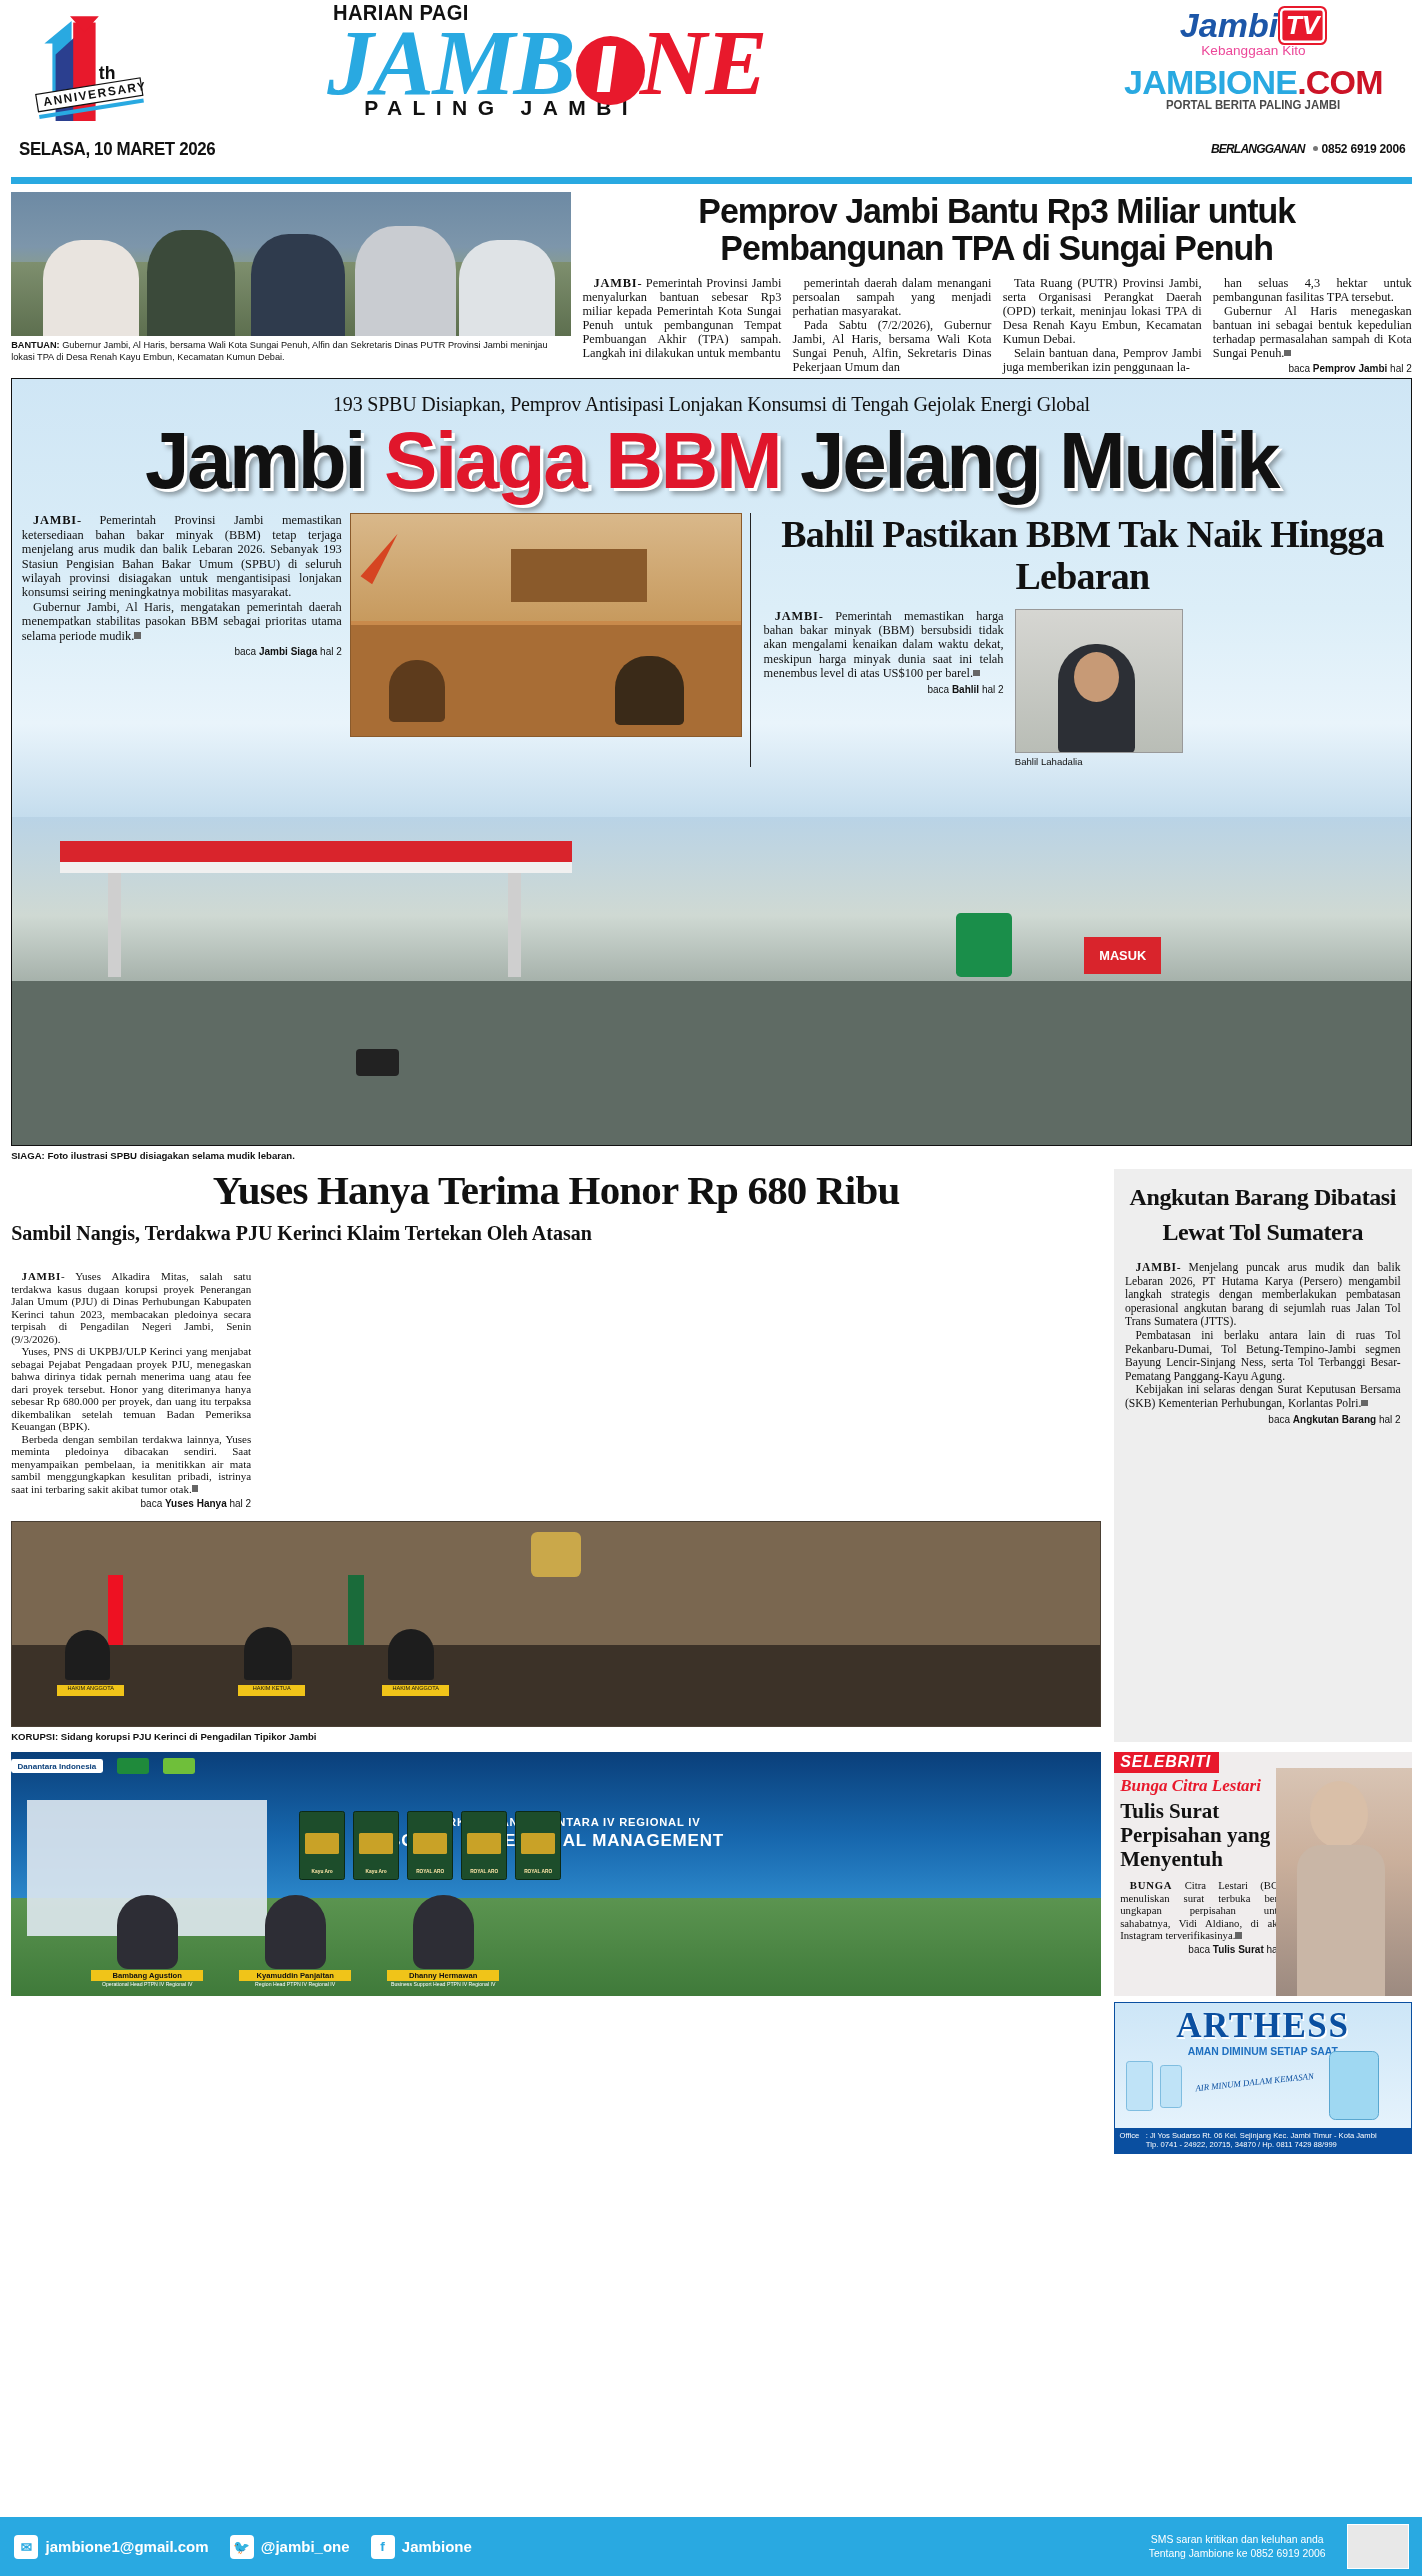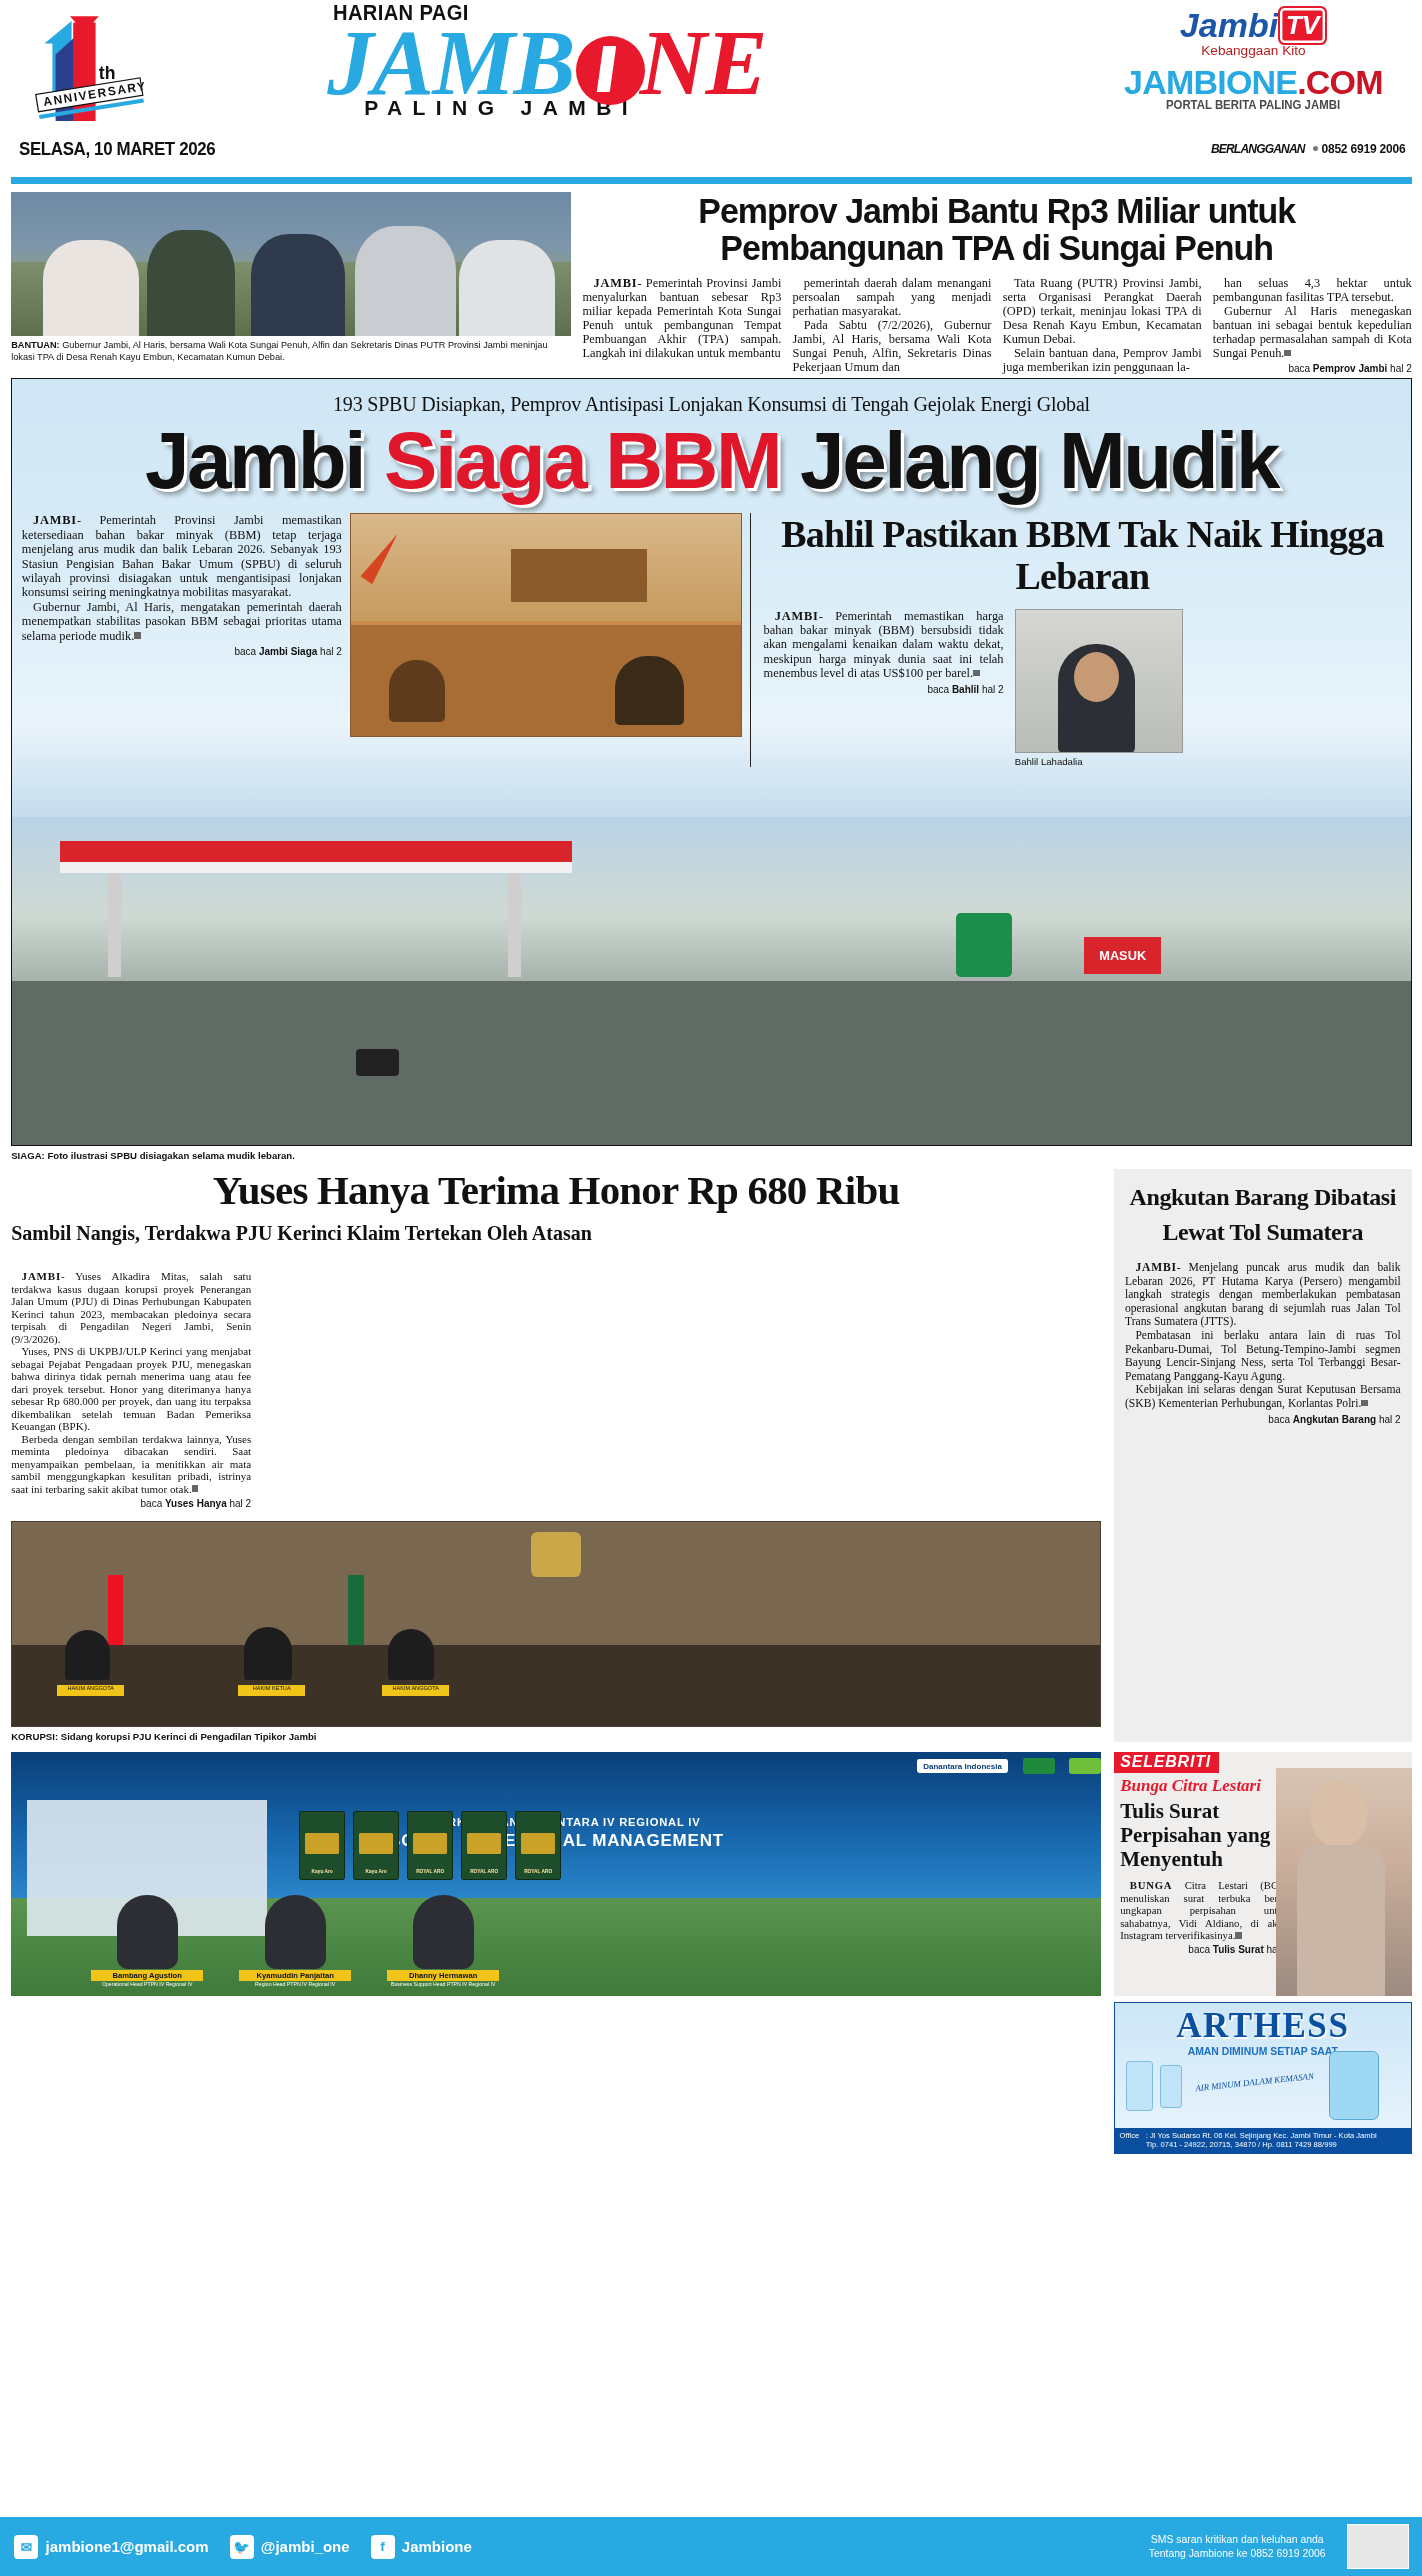--- a/index.html
+++ b/index.html
@@ -50,21 +50,21 @@
     margin-left:157px; margin-top:-8px;
   }
   .rightlogos { position:absolute; right:6.4px; top:6.4px; width:304px; text-align:center; }
   .jambitv { font-family:"Liberation Sans", sans-serif; font-weight:bold; font-size:34px;
              color:#1c56a8; font-style:italic; line-height:35px;}
   .jambitv .tvbox{
     display:inline-block; background:#e8192c; color:#fff; border:2.4px solid #e8192c;
     border-radius:6.4px; padding:0 5.6px; font-style:italic; font-size:26.4px;
     vertical-align:3.2px; box-shadow:inset 0 0 0 2.4px #fff;
   }
-  .kebanggaan{ font-family:"Liberation Sans", sans-serif; font-size:13.6px; color:#b91c1c; margin-top:-2.4px;}
+  .kebanggaan{ font-family:"Liberation Sans", sans-serif; font-size:13.6px; color:#ec4899; margin-top:-2.4px;}
   .jambione-com{ font-family:"Liberation Sans", sans-serif; font-weight:bold; font-size:34px;
                  letter-spacing:-0.8px; margin-top:8px; line-height:32px;}
   .jambione-com .b{color:#29a9e1;} .jambione-com .r{color:#cc1427;}
   .portal{ font-family:"Liberation Sans", sans-serif; font-size:12px; font-weight:bold;
            color:#4a4a4a; letter-spacing:0px; transform:scaleX(0.95);}
   .berlangganan{
     position:absolute; right:6.4px; top:142px;
     font-family:"Liberation Sans", sans-serif; font-size:12px; font-weight:bold;
     letter-spacing:-0.2px;
   }
@@ -410,21 +410,21 @@
       </div>
     </div>
   </div>
 
   <div class="bot">
 
     <div class="ptpn">
       <div style="position:absolute;left:0;bottom:0;width:100%;height:40%;background:linear-gradient(180deg,#5b9450,#3f7a3a);"></div>
       <div style="position:absolute;left:16px;top:48px;width:240px;height:136px;background:#dfe8ef;opacity:.9;"></div>
       <div class="ptpn-top">
-        <div style="display:flex;justify-content:flex-end;gap:14.4px;align-items:center;">
+        <div style="display:flex;justify-content:flex-start;gap:14.4px;align-items:center;">
           <div style="background:#fff;color:#0a3f7a;font-size:8px;font-weight:bold;padding:2.4px 6.4px;border-radius:2.4px;">Danantara Indonesia</div>
           <div style="width:32px;height:16px;background:#1f8a3b;border-radius:2.4px;"></div>
           <div style="width:32px;height:16px;background:#6fbf3a;border-radius:2.4px;"></div>
         </div>
         <div class="ptpn-t1">PT PERKEBUNAN NUSANTARA IV REGIONAL IV</div>
         <div class="ptpn-t2">BOARD OF REGIONAL MANAGEMENT</div>
       </div>
       <div class="packs">
         <div class="pack">
             <div class="pl"></div>

